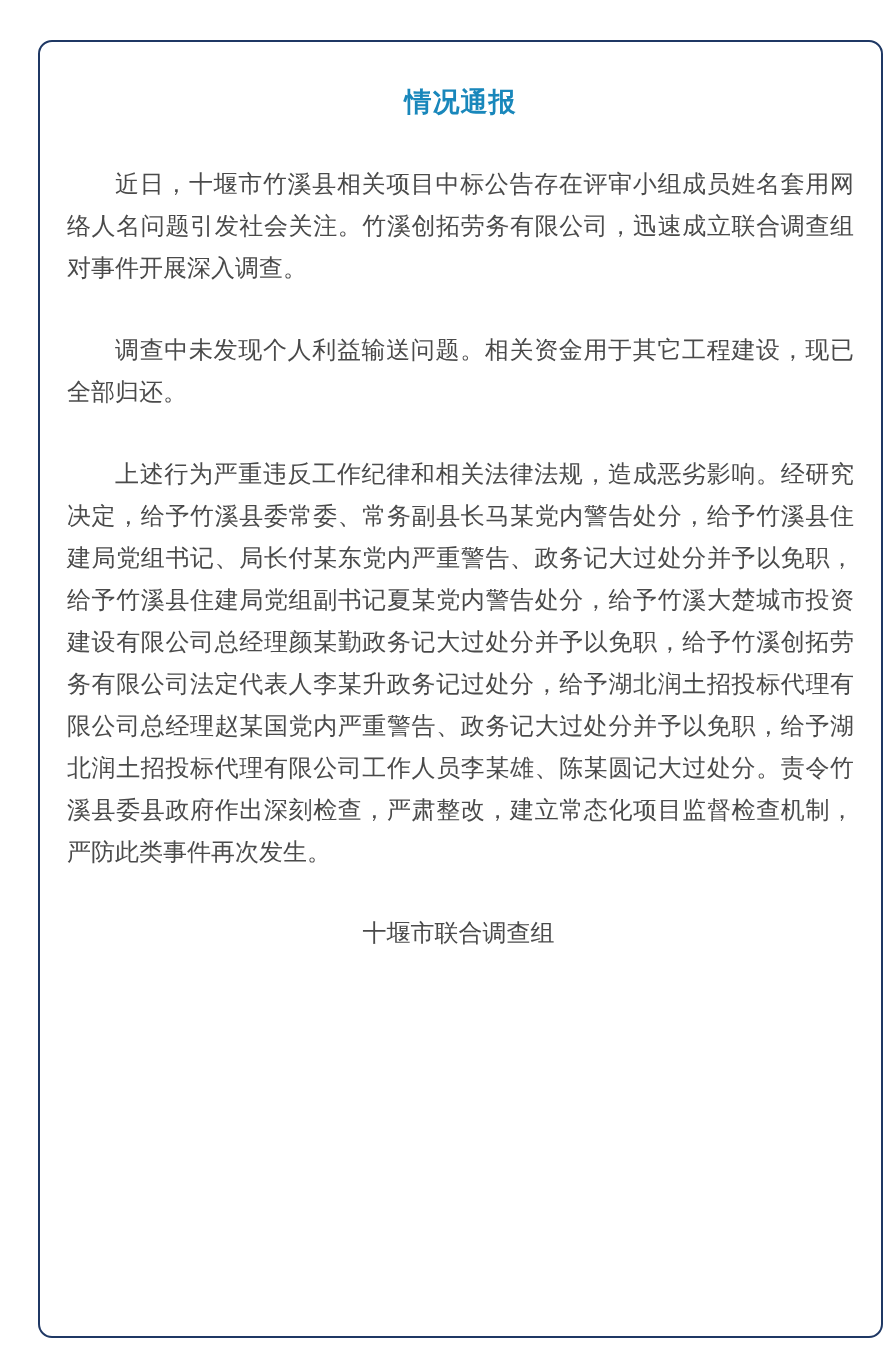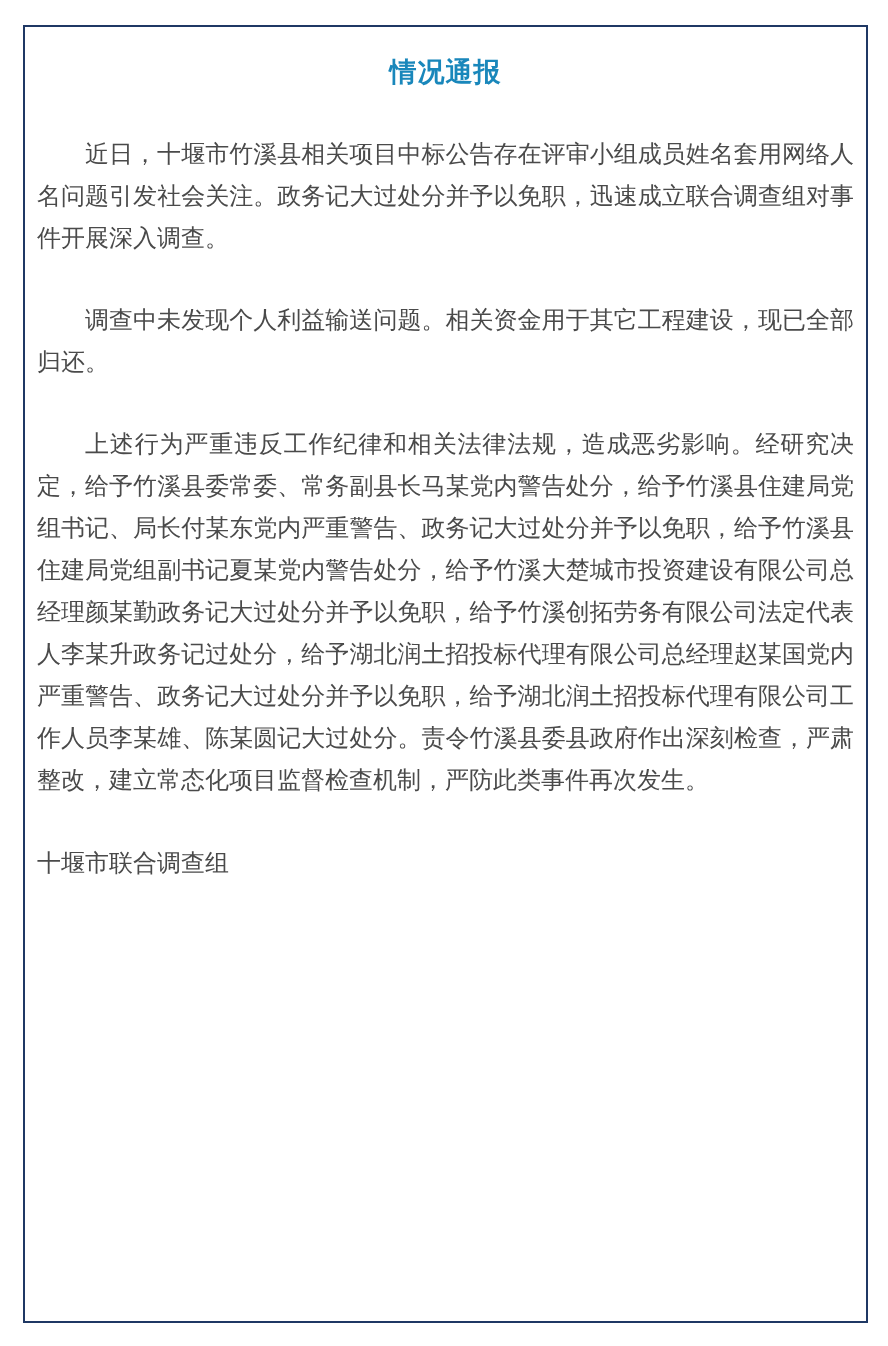--- a/index.html
+++ b/index.html
@@ -2,21 +2,21 @@
 <html style="--page-bg: #ffffff; --card-bg: #ffffff; --card-border: #1f3864; --title-color: #1987bb; --text-color: #4a4a4a;"><head>
 <meta charset="utf-8">
 <style>
   :root {
     --page-bg: #ffffff;
     --card-bg: #ffffff;
     --card-border: #1f3864;
     --title-color: #1987bb;
     --text-color: #4a4a4a;
   }
-  * { margin: 0; padding: 0; box-sizing: border-box; }
+  * { margin: 15px; padding: 0; box-sizing: border-box; border-radius: 14px; }
   html, body {
     width: 888px;
     height: 1346px;
     background: var(--page-bg);
     font-family: "Liberation Sans", "DejaVu Sans", sans-serif;
   }
   .card {
     position: absolute;
     left: 23px;
     top: 25px;
@@ -39,35 +39,36 @@
     margin-top: 40px;
     font-size: 24px;
     line-height: 42px;
     color: var(--text-color);
     text-align: justify;
     text-indent: 2em;
     font-weight: 400;
   }
   .sign-block {
     margin-top: 40px;
-    text-align: left;
+    text-align: center;
     padding-right: 4px;
+    font-family: Liberation Mono, monospace;
   }
   .sign-line {
     font-size: 24px;
     line-height: 44px;
     color: var(--text-color);
   }
 </style>
 </head>
 <body>
 
 <div class="card">
   <h1 class="title">情况通报</h1>
 
-  <p class="para">近日，十堰市竹溪县相关项目中标公告存在评审小组成员姓名套用网络人名问题引发社会关注。政务记大过处分并予以免职，迅速成立联合调查组对事件开展深入调查。</p>
+  <p class="para">近日，十堰市竹溪县相关项目中标公告存在评审小组成员姓名套用网络人名问题引发社会关注。竹溪创拓劳务有限公司，迅速成立联合调查组对事件开展深入调查。</p>
   <p class="para">调查中未发现个人利益输送问题。相关资金用于其它工程建设，现已全部归还。</p>
   <p class="para">上述行为严重违反工作纪律和相关法律法规，造成恶劣影响。经研究决定，给予竹溪县委常委、常务副县长马某党内警告处分，给予竹溪县住建局党组书记、局长付某东党内严重警告、政务记大过处分并予以免职，给予竹溪县住建局党组副书记夏某党内警告处分，给予竹溪大楚城市投资建设有限公司总经理颜某勤政务记大过处分并予以免职，给予竹溪创拓劳务有限公司法定代表人李某升政务记过处分，给予湖北润土招投标代理有限公司总经理赵某国党内严重警告、政务记大过处分并予以免职，给予湖北润土招投标代理有限公司工作人员李某雄、陈某圆记大过处分。责令竹溪县委县政府作出深刻检查，严肃整改，建立常态化项目监督检查机制，严防此类事件再次发生。</p>
 
   <div class="sign-block">
     <p class="sign-line">十堰市联合调查组</p>
   </div>
 </div>
 
 </body></html>

